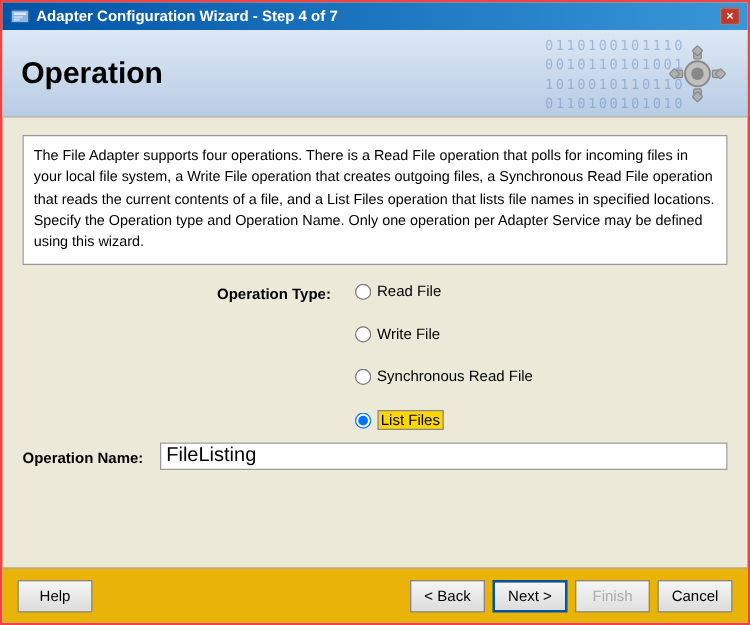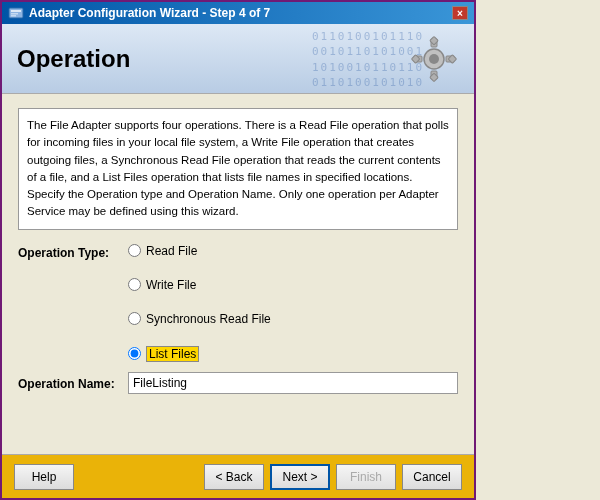--- a/index.html
+++ b/index.html
@@ -6,23 +6,23 @@
     body {
       font-family: Arial, sans-serif;
       font-size: 12px;
       background: #ece9d8;
       width: 600px;
       height: 500px;
       overflow: hidden;
     }
 
     .window {
-      width: 476px;
+      width: 600px;
       height: 500px;
-      border: 2px solid #701a75;
+      border: 2px solid #ef4444;
       display: flex;
       flex-direction: column;
       background: #ece9d8;
     }
 
     .title-bar {
       background: linear-gradient(to right, #0054a6, #3a96d8);
       color: white;
       font-size: 12px;
       font-weight: bold;
@@ -111,20 +111,21 @@
       margin-bottom: 14px;
       border: 1px solid #999;
       background: #fff;
       padding: 8px;
     }
 
     .form-row {
       display: flex;
       align-items: flex-start;
       margin-bottom: 10px;
+      justify-content: center;
     }
 
     .form-label {
       font-size: 12px;
       font-weight: bold;
       width: 110px;
       min-width: 110px;
       padding-top: 2px;
       color: #000;
     }
@@ -161,21 +162,21 @@
       display: flex;
       align-items: center;
       margin-top: 0;
     }
 
     .operation-name-input {
       flex: 1;
       height: 22px;
       border: 1px solid #999;
       background: white;
-      font-size: 12px;
+      font-size: 16px;
       padding: 2px 4px;
     }
 
     .footer {
       border-top: 1px solid #aaa;
       padding: 8px 12px;
       display: flex;
       align-items: center;
       justify-content: space-between;
       background: #eab308;

